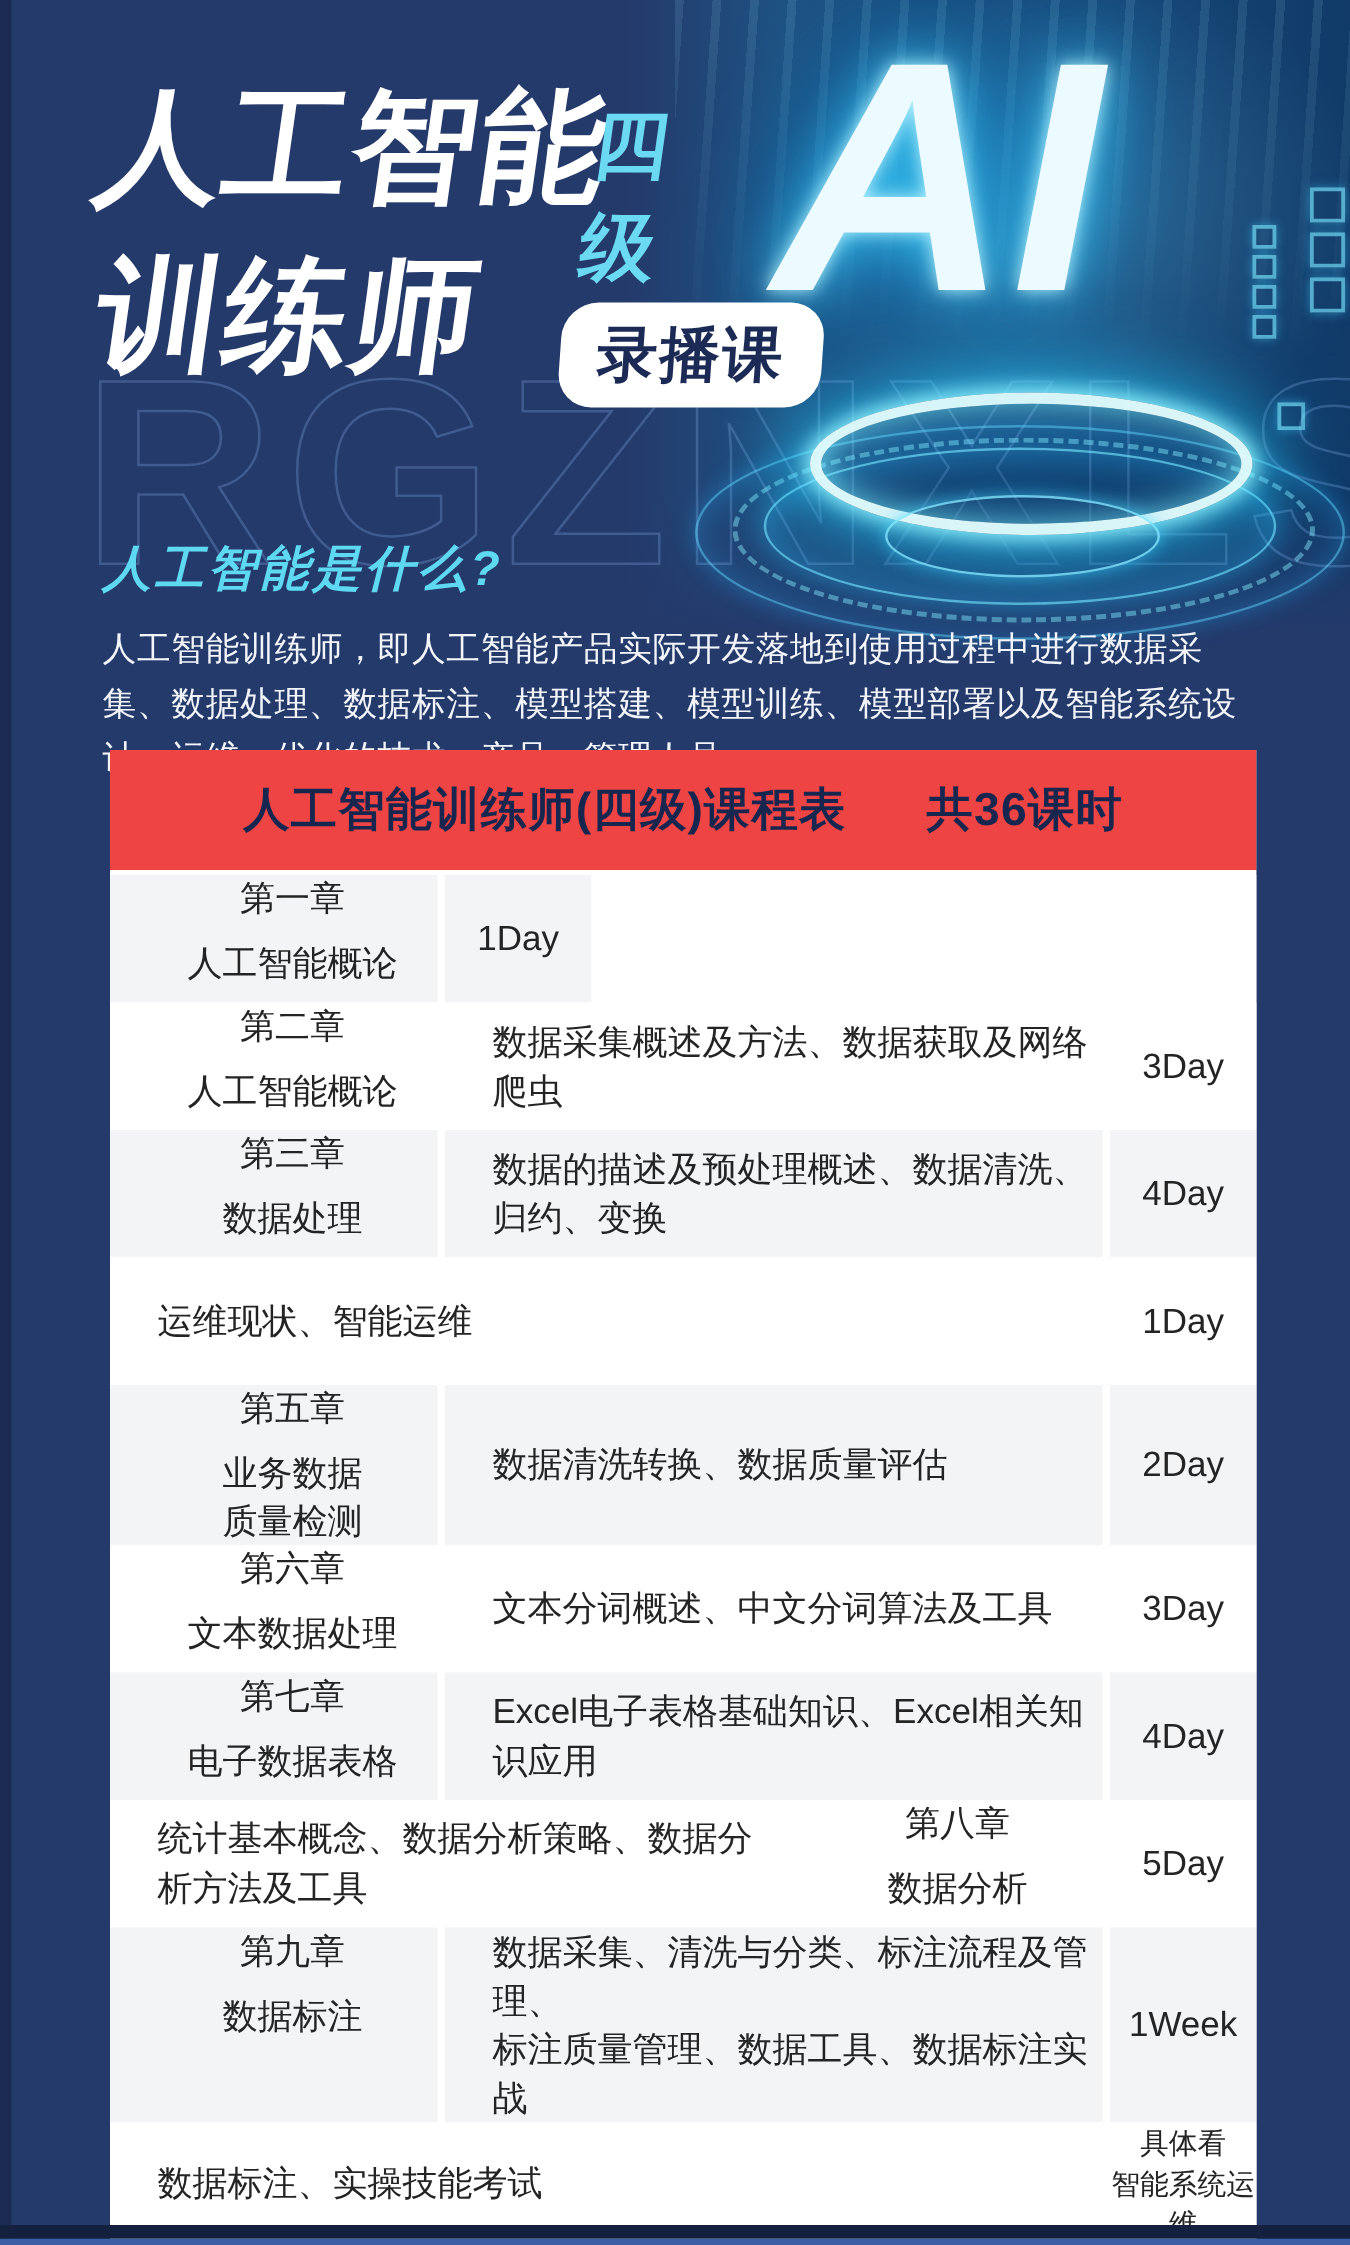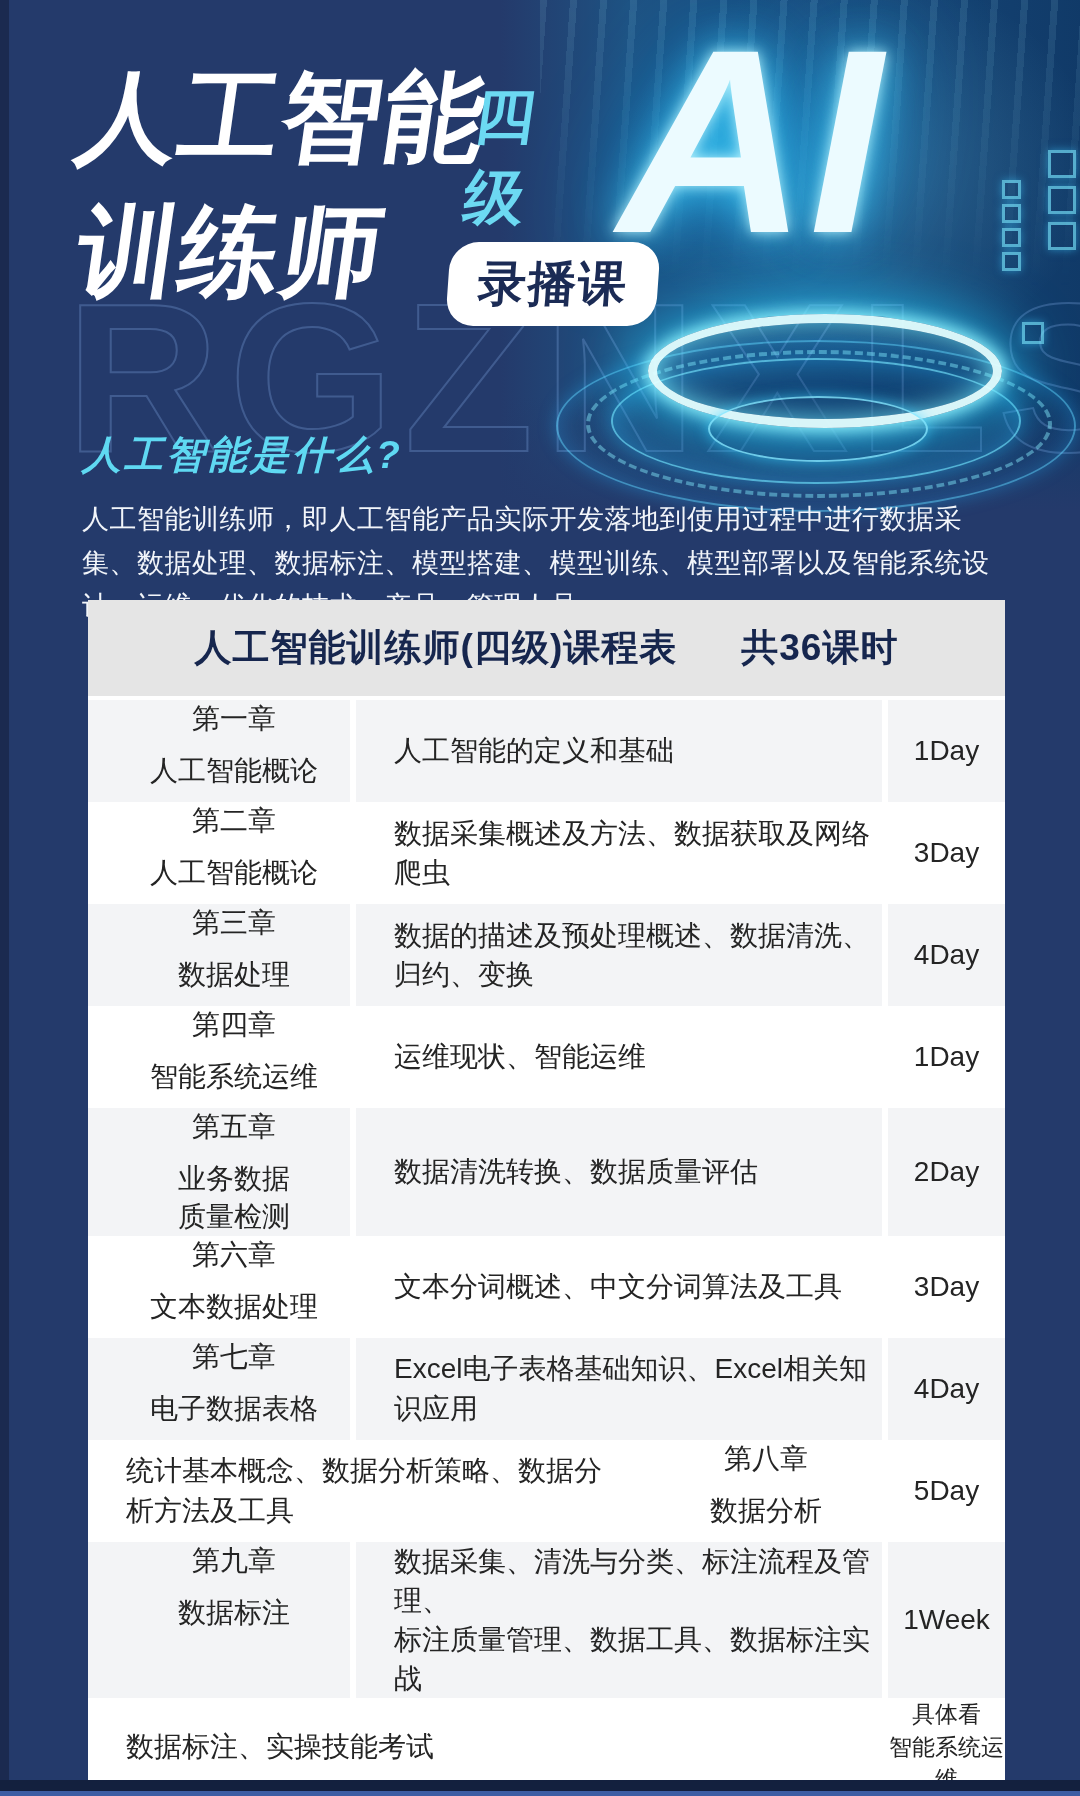--- a/index.html
+++ b/index.html
@@ -85,21 +85,21 @@
     font-size:39px; font-weight:bold; font-style:italic; color:#5FD9F2; letter-spacing:3px;
   }
   .intro-text {
     position:absolute; left:82px; top:498px; width:922px; z-index:4;
     font-size:27px; line-height:1.62; color:#F2F5FA; letter-spacing:0.5px;
   }
 
   
   .course-table { position:absolute; left:88px; top:600px; width:917px; z-index:4; background:#FFFFFF; }
   .table-header {
-    height:96px; background:#e5e5e5; display:flex; align-items:center; justify-content:center; gap:64px;
+    height:96px; background:#ef4444; display:flex; align-items:center; justify-content:center; gap:64px;
     font-size:37px; font-weight:bold; color:#16264E; letter-spacing:1px;
   }
   .table-body { background:#FFFFFF; padding-top:4px; display:flex; flex-direction:column; }
   .trow { display:flex; gap:6px; background:#FFFFFF; }
   .trow .cell { background:#FFFFFF; min-height:102px; display:flex; align-items:center; color:#242424; }
   .trow.odd .cell { background:#F3F4F6; }
   .cell-ch { width:262px; padding-left:30px; gap:14px; font-size:28px; box-sizing:border-box;flex-direction:column; }
   .cell-ch .chnum { flex-shrink:0; }
   .cell-ch .chname { white-space:pre-line; line-height:1.35; }
   .cell-co { flex:1; padding-left:38px; padding-right:8px; font-size:28px; white-space:pre-line; line-height:1.4; box-sizing:border-box; }
@@ -144,21 +144,20 @@
     <div class="table-header">
       <span>人工智能训练师(四级)课程表</span>
       <span>共36课时</span>
     </div>
     <div class="table-body">
   <div class="trow odd">
     <div class="cell cell-ch">
       <span class="chnum">第一章</span>
       <span class="chname">人工智能概论</span>
     </div>
-    <div class="cell cell-co">人工智能的定义和基础</div>
     <div class="cell cell-du">1Day</div>
   </div>
 
   <div class="trow">
     <div class="cell cell-ch">
       <span class="chnum">第二章</span>
       <span class="chname">人工智能概论</span>
     </div>
     <div class="cell cell-co">数据采集概述及方法、数据获取及网络爬虫</div>
     <div class="cell cell-du">3Day</div>
@@ -167,24 +166,20 @@
   <div class="trow odd">
     <div class="cell cell-ch">
       <span class="chnum">第三章</span>
       <span class="chname">数据处理</span>
     </div>
     <div class="cell cell-co">数据的描述及预处理概述、数据清洗、归约、变换</div>
     <div class="cell cell-du">4Day</div>
   </div>
 
   <div class="trow">
-    <div class="cell cell-ch">
-      <span class="chnum">第四章</span>
-      <span class="chname">智能系统运维</span>
-    </div>
     <div class="cell cell-co">运维现状、智能运维</div>
     <div class="cell cell-du">1Day</div>
   </div>
 
   <div class="trow odd">
     <div class="cell cell-ch">
       <span class="chnum">第五章</span>
       <span class="chname">业务数据
 质量检测</span>
     </div>

